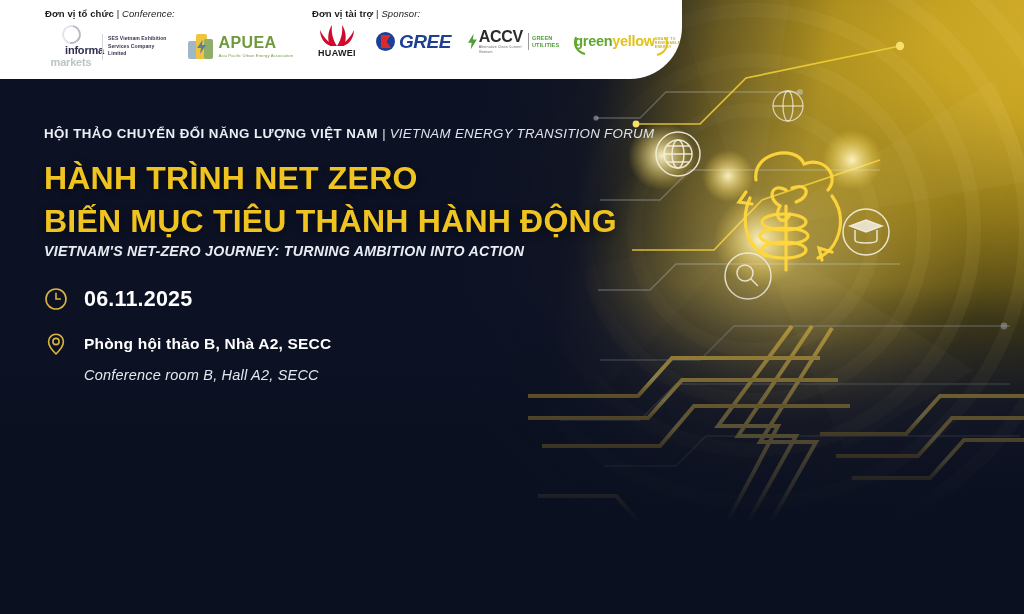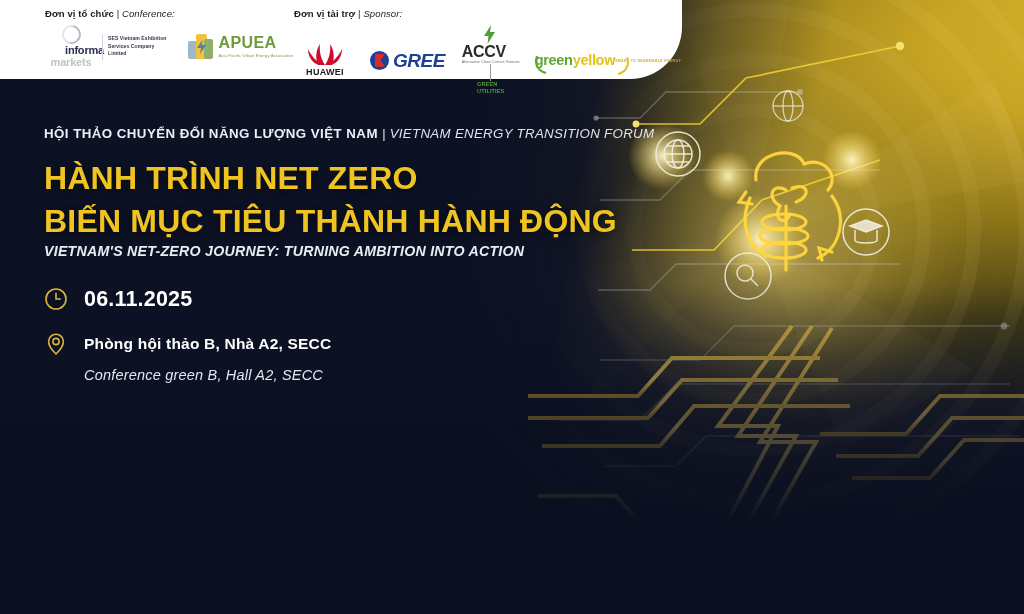--- a/index.html
+++ b/index.html
@@ -43,21 +43,21 @@
   
   .header-card {
     position:absolute; left:0; top:0;
     width:682px; height:79px;
     background:#ffffff;
     border-bottom-right-radius:52px;
     z-index:6;
   }
   .hdr-group { position:absolute; top:8px; }
   .hdr-group.organizer { left:45px; }
-  .hdr-group.sponsor   { left:294px; }
+  .hdr-group.sponsor   { left:312px; }
   .hdr-label { font-size:9.5px; color:#1b1b1b; white-space:nowrap; letter-spacing:.1px; }
   .hdr-label b { font-weight:700; }
   .hdr-label i { font-style:italic; font-weight:400; }
   .logo-row { display:flex; align-items:center; margin-top:6px; }
 
   
   .logo-informa { display:flex; align-items:center; }
   .informa-mark { width:52px; display:flex; flex-direction:column; align-items:center; }
   .informa-swirl { width:19px; height:19px; border:2px solid #b9b9c6; border-radius:50%;
                    border-left-color:#e3e3e9; border-top-color:#e3e3e9; transform:rotate(-35deg); }
@@ -79,21 +79,21 @@
   .huawei-txt { font-size:9px; font-weight:700; color:#1a1a1a; letter-spacing:.3px; margin-top:2px; }
 
   
   .logo-gree { display:flex; align-items:center; margin-left:14px; }
   .gree-mark { width:19px; height:19px; border-radius:50%; background:#1d3f94; position:relative; margin-right:4px; overflow:hidden; }
   .gree-mark::after { content:""; position:absolute; left:5px; top:3px; width:10px; height:13px;
                       background:#d92b2b; clip-path:polygon(0 0,100% 0,55% 50%,100% 100%,0 100%); }
   .gree-txt { font-size:19px; font-weight:700; font-style:italic; color:#1d3f94; letter-spacing:-.5px; line-height:1; }
 
   
-  .logo-accv { display:flex; align-items:center; margin-left:17px;flex-direction:column; }
+  .logo-accv { display:flex; align-items:center; margin-left:17px; }
   .accv-bolt { width:11px; height:19px; margin-right:2px; }
   .accv-txt { font-size:16px; font-weight:700; color:#2b2b2b; letter-spacing:-.3px; line-height:1; }
   .accv-sub { font-size:3.6px; color:#6e6e6e; letter-spacing:.1px; line-height:1.2; }
   .accv-div { width:1px; height:17px; background:#9a9a9a; margin:0 3px; }
   .accv-green { font-size:5.6px; font-weight:700; color:#4f9c3a; line-height:1.25; letter-spacing:.1px; }
 
   
   .logo-gy { margin-left:15px; display:flex; flex-direction:row; align-items:center; position:relative; }
   .gy-txt { font-size:14.5px; font-weight:700; line-height:1; letter-spacing:-.3px; }
   .gy-green { color:#5fa72e; }
@@ -379,16 +379,16 @@
       </div>
 
       <div class="info-row">
         <svg class="info-icon" viewBox="0 0 24 24">
           <path d="M12 2.2 C7.9 2.2 4.6 5.5 4.6 9.6 C4.6 15.1 12 22 12 22 C12 22 19.4 15.1 19.4 9.6 C19.4 5.5 16.1 2.2 12 2.2 Z" fill="none" stroke="#d9b43f" stroke-width="1.6"></path>
           <circle cx="12" cy="9.5" r="3.1" fill="none" stroke="#d9b43f" stroke-width="1.6"></circle>
         </svg>
         <span class="venue-vi">Phòng hội thảo B, Nhà A2, SECC</span>
       </div>
 
-      <div class="venue-en">Conference green B, Hall A2, SECC</div>
+      <div class="venue-en">Conference room B, Hall A2, SECC</div>
     </div>
   </div>
 </div>
 
 </body></html>

